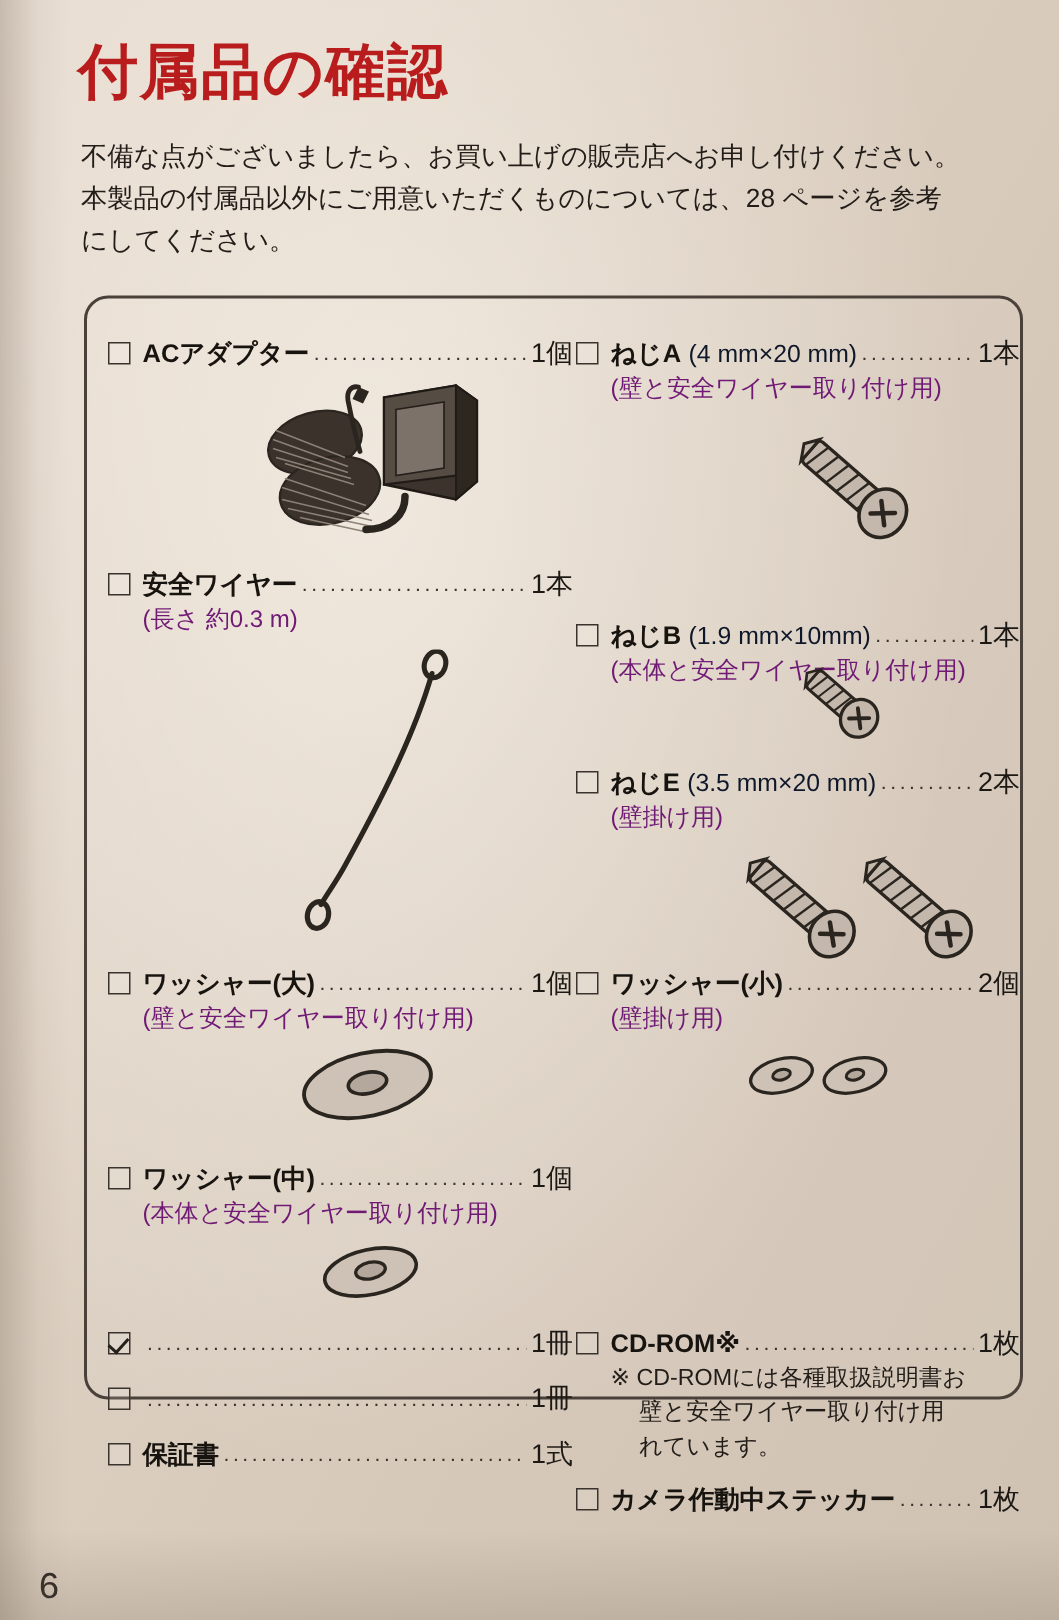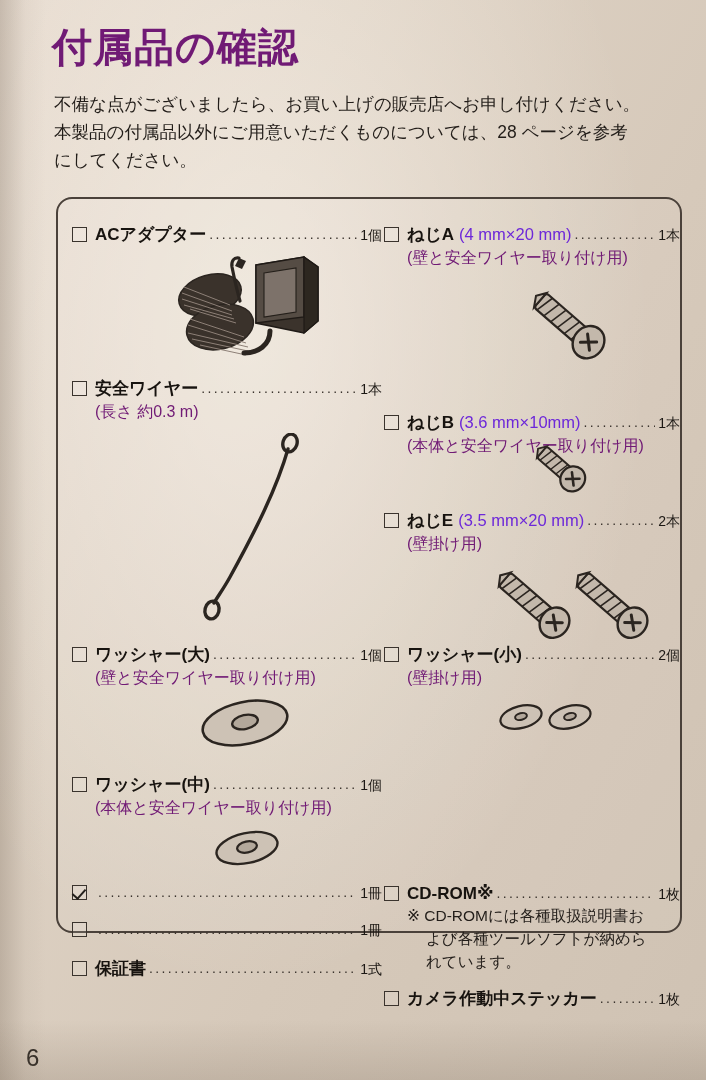--- a/index.html
+++ b/index.html
@@ -36,21 +36,21 @@
 
   .page { position: absolute; inset: 0; }
 
   
   .title {
     position: absolute;
     left: 52px; top: 20px;
     font-size: 40px;
     font-weight: 700;
     letter-spacing: 1px;
-    color: #701a75;
+    color: #b91c1c;
     white-space: nowrap;
   }
 
   .intro {
     position: absolute;
     left: 54px; top: 90px;
     width: 616px;
     font-size: 17.5px;
     line-height: 28px;
     color: #221d19;
@@ -100,37 +100,37 @@
   .nm {
     flex: 0 0 auto;
     font-weight: 700;
     font-size: 17px;
     color: #17130f;
   }
   .sz {
     flex: 0 0 auto;
     font-weight: 400;
     font-size: 16.5px;
-    color: #6d28d9;
+    color: #0f172a;
     margin-left: 5px;
   }
   .dots {
     flex: 1 1 auto;
     overflow: hidden;
     white-space: nowrap;
     color: #3a332d;
     letter-spacing: 2.4px;
     font-size: 14px;
     margin: 0 3px;
     position: relative;
     top: -1px;
   }
   .qty {
     flex: 0 0 auto;
-    font-size: 14px;
+    font-size: 18px;
     color: #1c1814;
     text-align: center;
   }
   .sub {
     font-size: 16px;
     color: #701a75;
     margin-left: 23px;
     margin-top: 2px;
     white-space: nowrap;
   }
@@ -320,21 +320,21 @@
                 <path d="M92 40 L80 51"></path>
             </g>
           </g>
         </svg>
       </div>
 
       <div class="item" style="top:164px;margin-top:42px;">
         <div class="row">
           <span class="cb"></span>
           <span class="nm">ねじB</span>
-          <span class="sz">(3.6 mm×10mm)</span>
+          <span class="sz">(1.9 mm×10mm)</span>
           <span class="dots">........................................................</span>
           <span class="qty">1本</span>
         </div>
         <div class="sub">(本体と安全ワイヤー取り付け用)</div>
       </div>
       <div class="art" style="left:132px; top:228px;">
         <svg width="90" height="70" viewBox="0 0 90 70">
           <g transform="rotate(41 45 35)">
             <rect x="20" y="28" width="34" height="15" rx="2.5" fill="#c3b8ab" stroke="#2b2520" stroke-width="2"></rect>
             <g stroke="#2b2520" stroke-width="1.4">
@@ -426,21 +426,21 @@
 
       <div class="item" style="top:678px;">
         <div class="row">
           <span class="cb"></span>
           <span class="nm">CD-ROM※</span>
           <span class="dots">........................................................</span>
           <span class="qty">1枚</span>
         </div>
         <div class="note">
           <span>※ CD-ROMには各種取扱説明書お</span>
-          <span class="ind">よび各種ツールソフトが納めら</span>
+          <span class="ind">壁と安全ワイヤー取り付け用</span>
           <span class="ind">れています。</span>
         </div>
       </div>
 
       <div class="item" style="top:782px;">
         <div class="row">
           <span class="cb"></span>
           <span class="nm">カメラ作動中ステッカー</span>
           <span class="dots">........................................................</span>
           <span class="qty">1枚</span>

